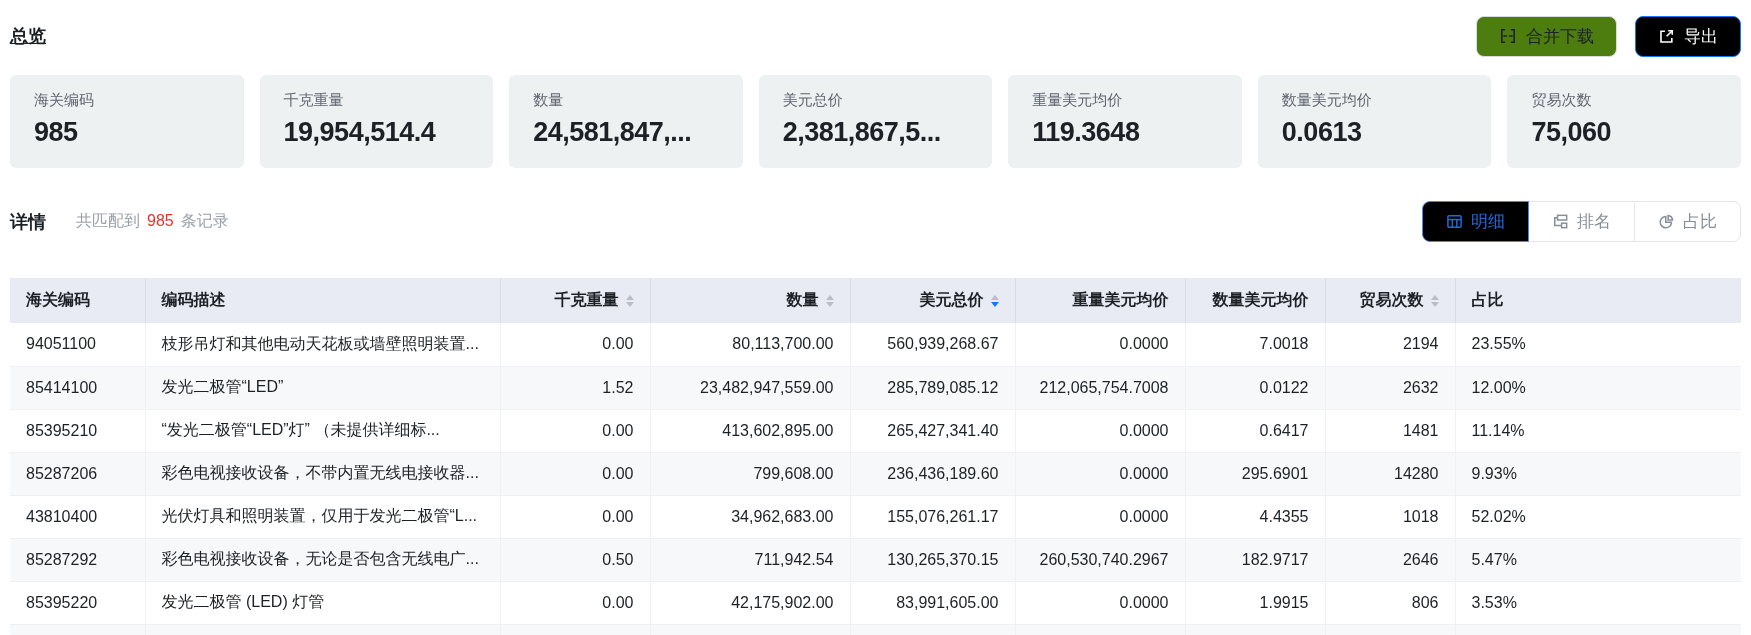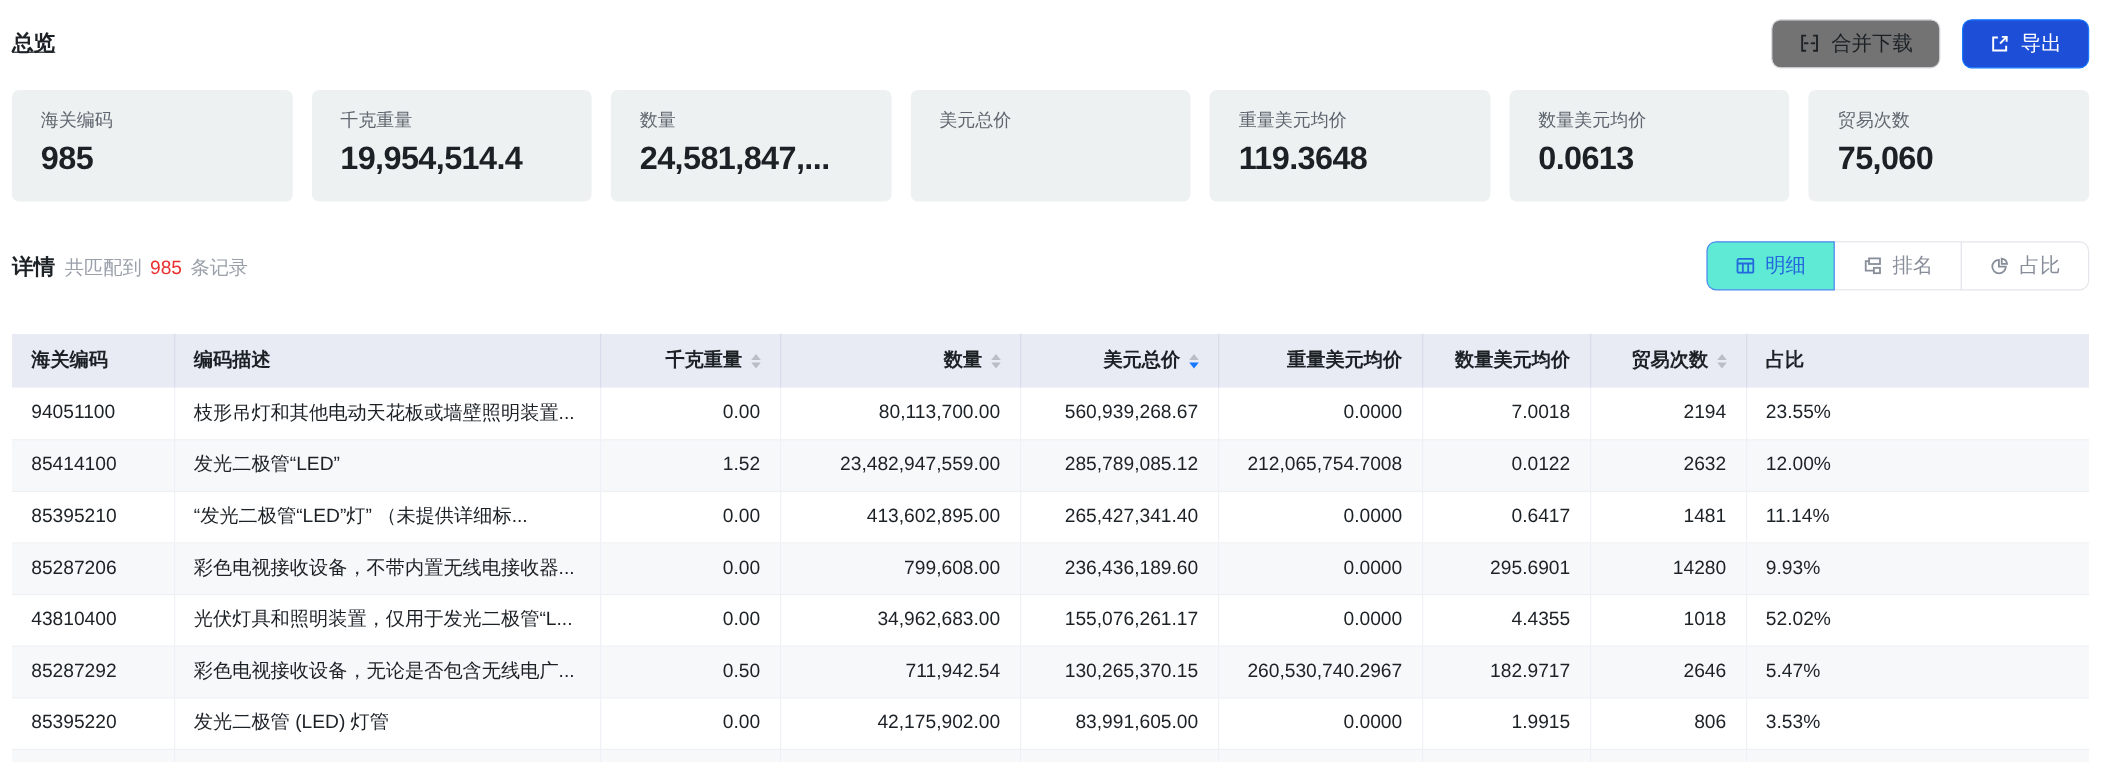--- a/index.html
+++ b/index.html
@@ -13,50 +13,50 @@
   .page { padding: 14px 10px 0; }
 
   
   .topbar { display: flex; justify-content: space-between; align-items: center; height: 44px; }
   .page-title { font-size: 18px; font-weight: 700; margin: 0; text-decoration: underline; }
   .topbar-actions { display: flex; gap: 18px; }
   .btn {
     display: inline-flex; align-items: center; gap: 9px;
     height: 41px; padding: 0 22px; border-radius: 8px;
     font-size: 17px; cursor: pointer;
-    border: 1px solid #d8dade; background: #737373; color: #1c2126;
+    border: 1px solid #d8dade; background: #4d7c0f; color: #1c2126;
     font-family: inherit;
   }
-  .btn-primary { background: #1d4ed8; border-color: #1677ff; color: #fff; }
+  .btn-primary { background: #000000; border-color: #1677ff; color: #fff; }
   .btn .icon { display: inline-flex; }
 
   
   .stats { display: grid; grid-template-columns: repeat(7, 1fr); gap: 16px; margin-top: 17px; }
   .stat-card { background: #edf1f2; border-radius: 6px; height: 93px; padding: 16px 24px; }
   .stat-label { font-size: 15px; color: #60666f; }
   .stat-value { font-size: 27px; font-weight: 700; margin-top: 7px; letter-spacing: -0.5px; white-space: nowrap; overflow: hidden; }
 
   
   .section-row { display: flex; justify-content: space-between; align-items: center; margin-top: 33px; height: 41px; }
-  .section-left { display: flex; align-items: flex-end; gap: 8px; }
+  .section-left { display: flex; align-items: center; gap: 30px; }
   .section-title { font-size: 18px; font-weight: 700; margin: 0; }
   .matched { font-size: 16px; color: #9aa0aa; }
   .matched .count { color: #e8312f; margin: 0 7px; }
 
   .tabs { display: flex; }
   .tab {
     display: inline-flex; align-items: center; justify-content: center; gap: 8px;
     width: 107px; height: 41px; font-size: 17px; color: #878e99;
     background: #fff; border: 1px solid #e4e6eb; cursor: pointer; font-family: inherit;
     position: relative;
   }
   .tab + .tab { margin-left: -1px; }
   .tab:first-child { border-radius: 8px 0 0 8px; }
   .tab:last-child { border-radius: 0 8px 8px 0; }
-  .tab.active { background: #5eead4; color: #2468dd; border-color: #4c86f0; z-index: 1; }
+  .tab.active { background: #000000; color: #2468dd; border-color: #4c86f0; z-index: 1; }
 
   
   .data-table { width: 1731px; margin-top: 36px; border-collapse: collapse; table-layout: fixed; font-size: 16px; }
   .data-table thead th {
     background: #e9ebf4; height: 45px; font-weight: 700; padding: 0 16px;
     border-right: 1px solid #d8dbe9; white-space: nowrap; overflow: hidden;
   }
   .data-table thead th:last-child { border-right: none; }
   .th-inner { display: flex; align-items: center; gap: 7px; }
   .th-inner.ar { justify-content: flex-end; }
@@ -119,20 +119,21 @@
       <div class="stat-card">
         <div class="stat-label">千克重量</div>
         <div class="stat-value">19,954,514.4</div>
       </div>
       <div class="stat-card">
         <div class="stat-label">数量</div>
         <div class="stat-value">24,581,847,...</div>
       </div>
       <div class="stat-card">
         <div class="stat-label">美元总价</div>
+        <div class="stat-value">2,381,867,5...</div>
       </div>
       <div class="stat-card">
         <div class="stat-label">重量美元均价</div>
         <div class="stat-value">119.3648</div>
       </div>
       <div class="stat-card">
         <div class="stat-label">数量美元均价</div>
         <div class="stat-value">0.0613</div>
       </div>
       <div class="stat-card">

